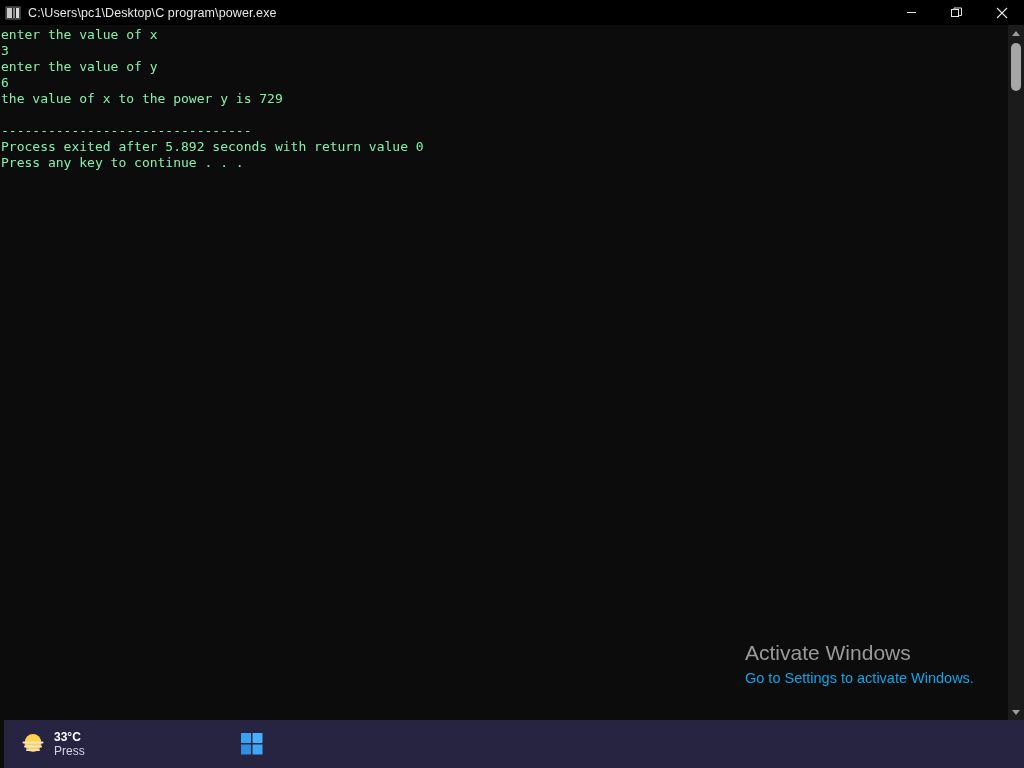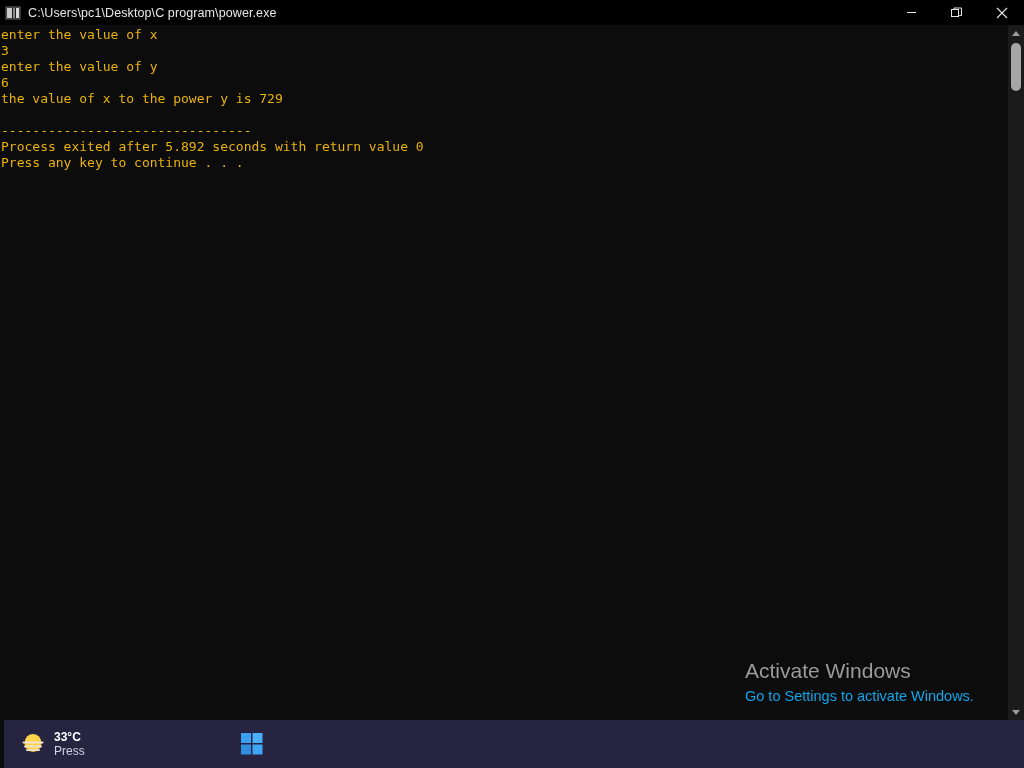--- a/index.html
+++ b/index.html
@@ -62,21 +62,21 @@
     position: absolute;
     left: 0; top: 25px;
     width: 1008px;
     height: 695px;
     background: #0c0c0c;
     padding: 0;
   }
   #console-text {
     margin: 0;
     padding: 2px 0 0 1px;
-    color: #eab308;
+    color: #86efac;
     font-family: "DejaVu Sans Mono", "Liberation Mono", monospace;
     font-size: 13px;
     line-height: 16px;
     white-space: pre;
     letter-spacing: 0px;
   }
 
   
   #console-scrollbar {
     position: absolute;
@@ -106,21 +106,20 @@
     border-radius: 5px;
   }
 
   
   #watermark {
     position: absolute;
     left: 745px; top: 640px;
     color: #8d8d8d;
     text-align: left;
     pointer-events: none;
-    margin-top: 18px;
   }
   #wm-title {
     font-size: 21px;
     color: #9a9a9a;
     font-family: "Liberation Sans", sans-serif;
     line-height: 26px;
   }
   #wm-sub {
     font-size: 14.5px;
     color: #0ea5e9;

